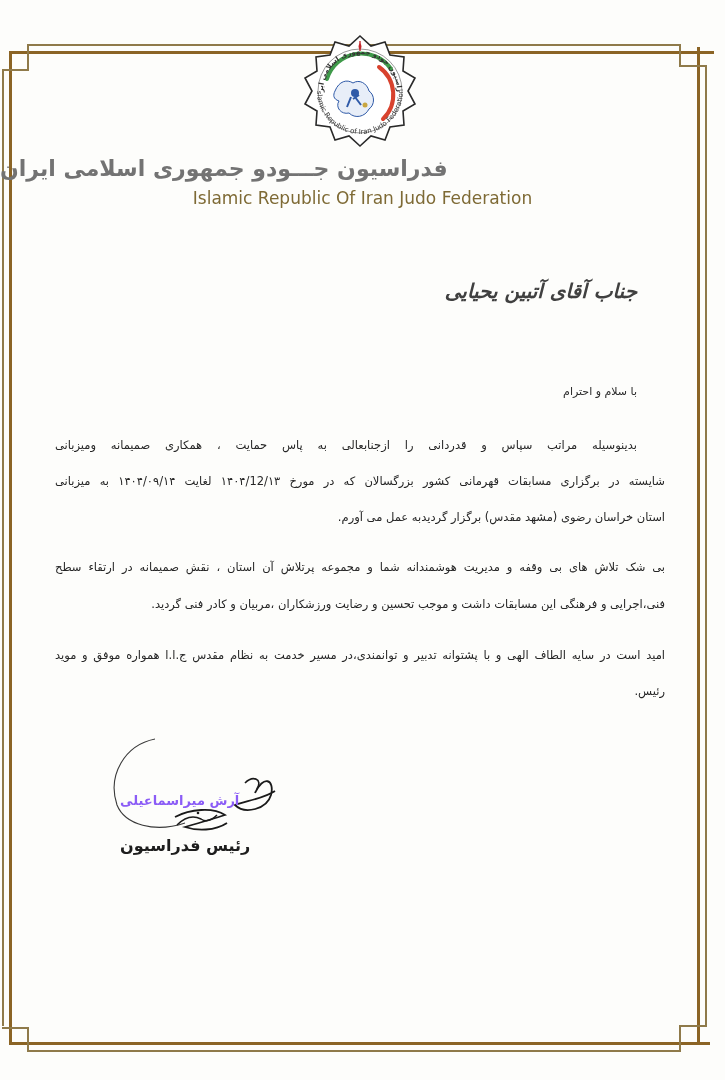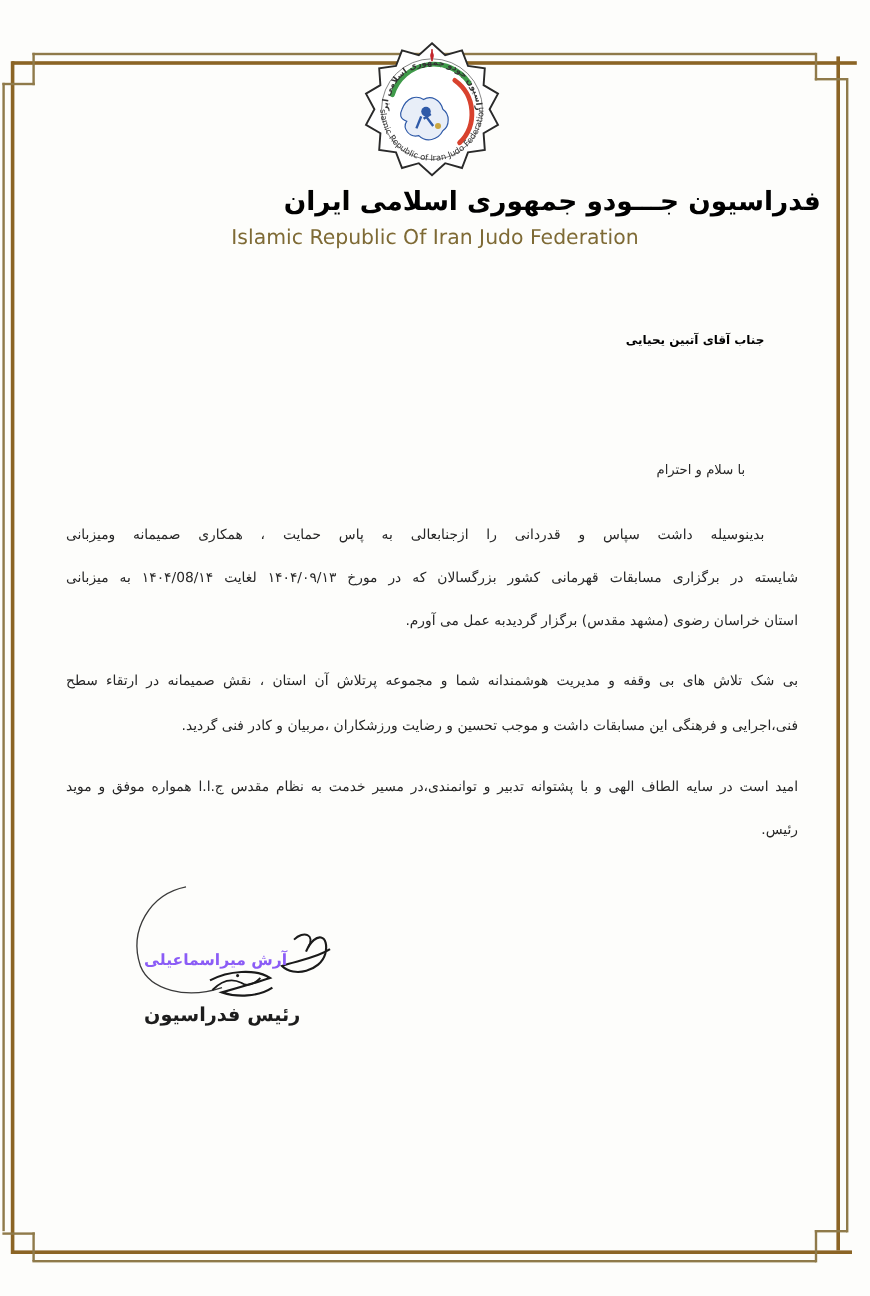--- a/index.html
+++ b/index.html
@@ -29,51 +29,52 @@
       left: 295px;
       top: 33px;
       width: 130px;
       height: 122px;
     }
     .fed-title-fa {
       position: absolute;
       left: 0;
       width: 684px;
       top: 156px;
-      text-align: right;
+      text-align: left;
       direction: rtl;
       font-family: "DejaVu Sans", sans-serif;
       font-weight: bold;
       font-size: 22px;
-      color: #000000;
+      color: #737373;
       letter-spacing: 0px;
     }
     .fed-title-en {
       position: absolute;
       left: 0;
       width: 725px;
       top: 188px;
       text-align: center;
       font-family: "DejaVu Sans", sans-serif;
       font-size: 17px;
       color: #7e6a35;
     }
     .recipient {
       position: absolute;
       right: 88px;
       top: 279px;
       direction: rtl;
       font-family: "DejaVu Sans", sans-serif;
       font-weight: bold;
-      font-size: 10px;
-      color: #000000;
+      font-size: 20px;
+      color: #404040;
+      font-style: italic;
     }
     .greeting {
       position: absolute;
-      right: 104px;
+      right: 88px;
       top: 385px;
       direction: rtl;
       font-size: 11px;
       color: #2a2a2a;
     }
     .body-line {
       position: absolute;
       right: 60px;
       direction: rtl;
       font-size: 11.5px;
@@ -168,22 +169,22 @@
 </div>
 
 <div class="fed-title-fa">فدراسیون جـــودو جمهوری اسلامی ایران</div>
 <div class="fed-title-en">Islamic Republic Of Iran Judo Federation</div>
 
 <div class="recipient">جناب آقای آتبین یحیایی</div>
 
 <div class="greeting">با سلام و احترام</div>
 
 <div>
-  <div class="body-line" style="top:438px; right:88px; left:55px; text-align:justify; text-align-last:justify;">بدینوسیله داشت سپاس و قدردانی را ازجنابعالی به پاس حمایت ، همکاری صمیمانه ومیزبانی</div>
-  <div class="body-line full" style="top:474px;">شایسته در برگزاری مسابقات قهرمانی کشور بزرگسالان که در مورخ ۱۴۰۴/۰۹/۱۳ لغایت ۱۴۰۴/08/۱۴ به میزبانی</div>
+  <div class="body-line" style="top:438px; right:88px; left:55px; text-align:justify; text-align-last:justify;">بدینوسیله مراتب سپاس و قدردانی را ازجنابعالی به پاس حمایت ، همکاری صمیمانه ومیزبانی</div>
+  <div class="body-line full" style="top:474px;">شایسته در برگزاری مسابقات قهرمانی کشور بزرگسالان که در مورخ ۱۴۰۴/12/۱۳ لغایت ۱۴۰۴/۰۹/۱۴ به میزبانی</div>
   <div class="body-line" style="top:510px;">استان خراسان رضوی (مشهد مقدس) برگزار گردیدبه عمل می آورم.</div>
 </div>
 
 <div>
   <div class="body-line full" style="top:560px;">بی شک تلاش های بی وقفه و مدیریت هوشمندانه شما و مجموعه پرتلاش آن استان ، نقش صمیمانه در ارتقاء سطح</div>
   <div class="body-line" style="top:597px;text-align:center;">فنی،اجرایی و فرهنگی این مسابقات داشت و موجب تحسین و رضایت ورزشکاران ،مربیان و کادر فنی گردید.</div>
 </div>
 
 <div>
   <div class="body-line full" style="top:648px;">امید است در سایه الطاف الهی و با پشتوانه تدبیر و توانمندی،در مسیر خدمت به نظام مقدس ج.ا.ا همواره موفق و موید</div>

